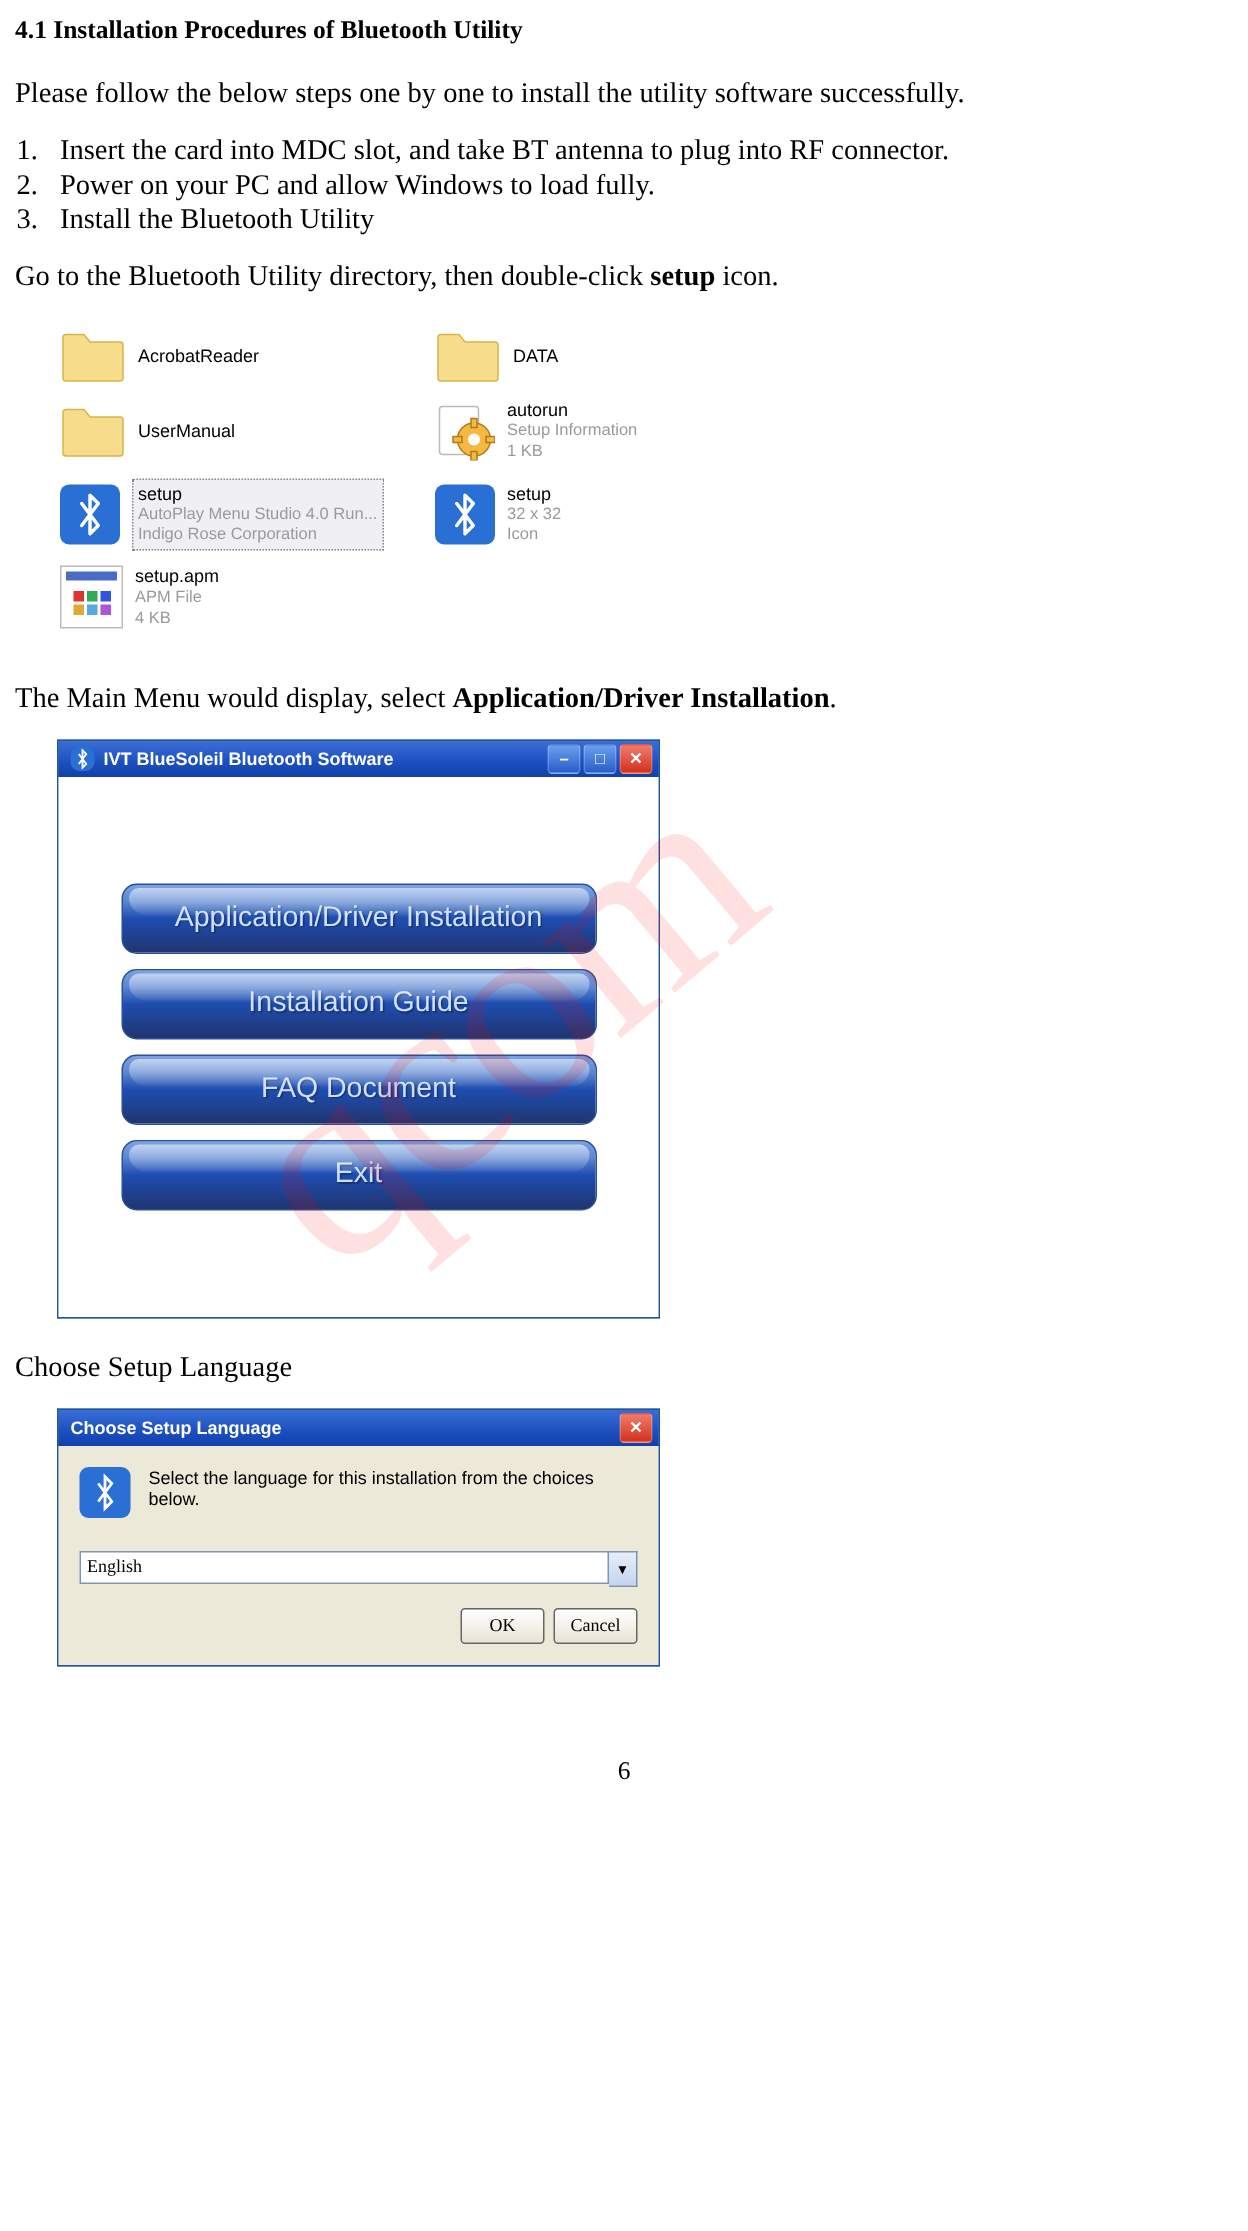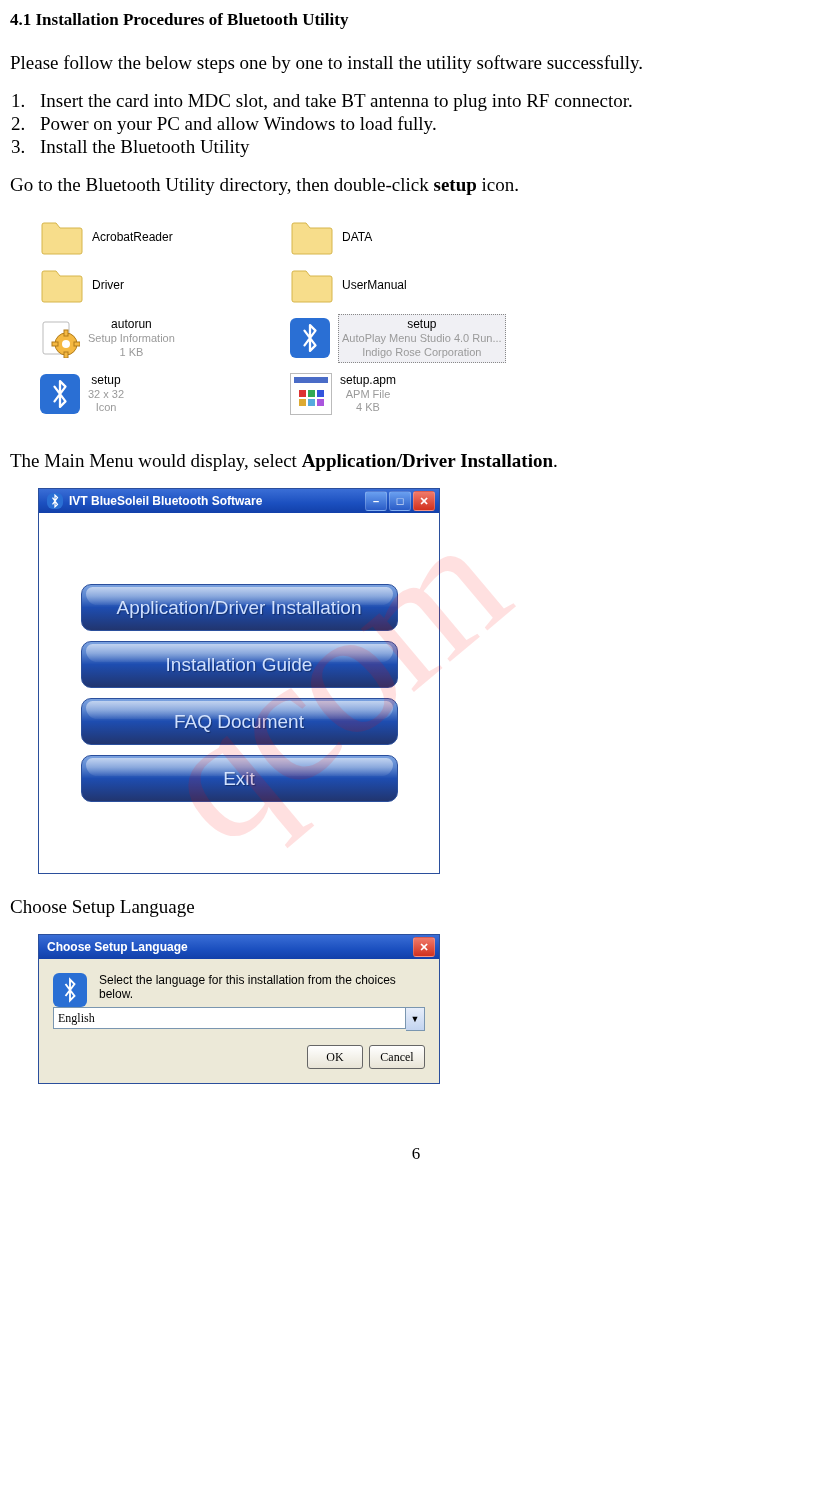--- a/index.html
+++ b/index.html
@@ -41,21 +41,20 @@
 
   
   .file-grid {
     display: grid;
     grid-template-columns: 250px 320px;
     row-gap: 10px;
     padding: 6px 0 0 30px;
     margin-bottom: 35px;
     font-family: Tahoma, Arial, sans-serif;
     font-size: 12px;
-    text-align: center;
   }
   .file-item { display: flex; align-items: center; gap: 8px; }
   .file-item.selected .file-text { border: 1px dotted #888; padding: 2px 3px; background: #f0f0f4; }
   .file-text { line-height: 1.25; }
   .file-text .sub { color: #9a9a9a; font-size: 11px; }
 
   .folder-icon { width: 44px; height: 38px; }
   .folder-icon svg { width: 44px; height: 38px; }
   .bt-icon { width: 40px; height: 40px; border-radius: 6px; background: #2a6fd4; position: relative; display:flex; align-items:center; justify-content:center;}
   .bt-icon svg { width: 22px; height: 30px; }
@@ -107,21 +106,21 @@
   }
   .glossy-btn::after{
     content:''; position:absolute; top:2px; left:4px; right:4px; height:18px;
     border-radius: 8px 8px 14px 14px;
     background: linear-gradient(to bottom, rgba(255,255,255,0.55), rgba(255,255,255,0.05));
   }
 
   
   .lang-dialog { width: 400px; }
   .lang-body { background: #ece9d8; padding: 14px 14px 14px 14px; font-family: Tahoma, Arial, sans-serif; font-size: 12px; }
-  .lang-top { display:flex; gap:12px; }
+  .lang-top { display:flex; gap:12px; margin-bottom: 22px; }
   .lang-top .bt-icon { width: 34px; height: 34px; flex: 0 0 34px; }
   .lang-select { display:flex; }
   .lang-select input {
     flex: 1; height: 20px; border: 1px solid #7a96b0; font-family: Tahoma; font-size: 12px; padding: 0 4px;
   }
   .lang-select .drop { width: 18px; height: 22px; border: 1px solid #7a96b0; border-left:none; background: linear-gradient(to bottom,#e7eefb,#c3d4f0); display:flex; align-items:center; justify-content:center; font-size:9px; }
   .lang-btns { display:flex; justify-content:flex-end; gap:6px; margin-top:14px; }
   .xp-btn { width: 56px; height: 24px; border: 1px solid #666; background: linear-gradient(to bottom, #fff, #e8e4d6); font-family: Tahoma; font-size: 12px; border-radius: 3px; }
 
   .page-num { text-align: center; font-size: 17px; margin-top: 60px; }
@@ -158,28 +157,20 @@
 
   <div class="file-item">
     <div class="folder-icon">
       <svg viewBox="0 0 44 38">
           <path d="M2 10 L2 34 Q2 36 4 36 L40 36 Q42 36 42 34 L42 12 Q42 10 40 10 L20 10 L16 5 L4 5 Q2 5 2 7 Z" fill="#f7dd8b" stroke="#d6b54a"></path>
         </svg>
     </div>
     <div class="file-text">DATA</div>
   </div>
 
-  <div class="file-item">
-    <div class="folder-icon">
-      <svg viewBox="0 0 44 38">
-          <path d="M2 10 L2 34 Q2 36 4 36 L40 36 Q42 36 42 34 L42 12 Q42 10 40 10 L20 10 L16 5 L4 5 Q2 5 2 7 Z" fill="#f7dd8b" stroke="#d6b54a"></path>
-        </svg>
-    </div>
-    <div class="file-text">Driver</div>
-  </div>
 
   <div class="file-item">
     <div class="folder-icon">
       <svg viewBox="0 0 44 38">
           <path d="M2 10 L2 34 Q2 36 4 36 L40 36 Q42 36 42 34 L42 12 Q42 10 40 10 L20 10 L16 5 L4 5 Q2 5 2 7 Z" fill="#f7dd8b" stroke="#d6b54a"></path>
         </svg>
     </div>
     <div class="file-text">UserManual</div>
   </div>
 

